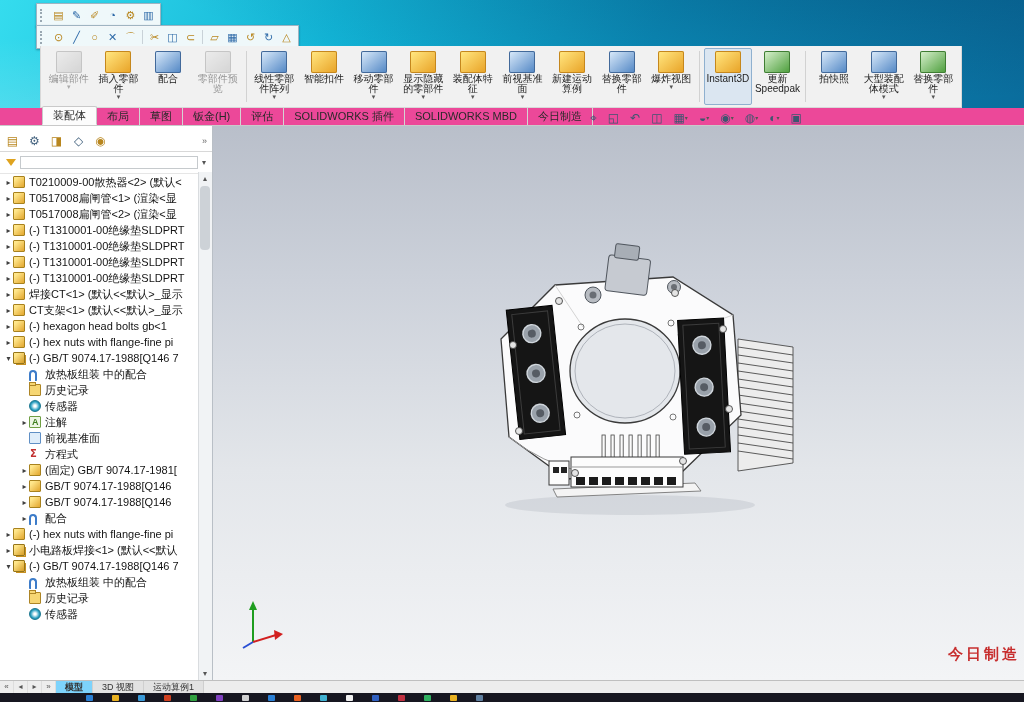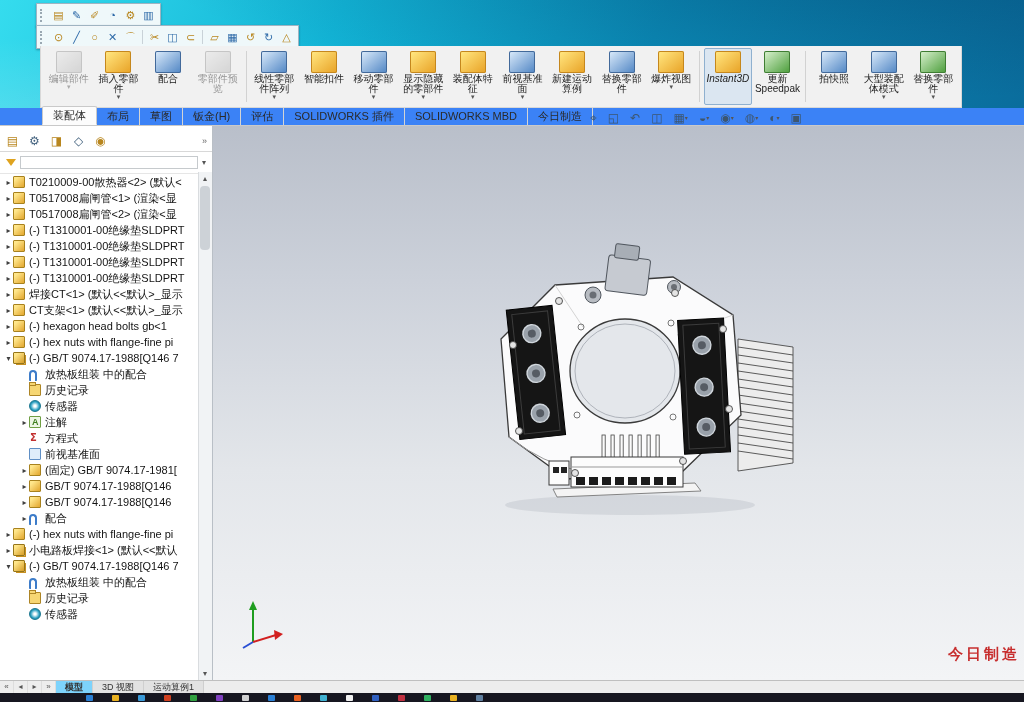--- a/index.html
+++ b/index.html
@@ -20,26 +20,26 @@
   
   .ribbon{position:absolute;left:40px;top:46px;width:922px;height:62px;background:#f1f1f1;border:1px solid #d8d8d8;border-top:none;display:flex;align-items:stretch;padding:2px 3px;box-sizing:border-box;}
   .rbtn{display:flex;flex-direction:column;align-items:center;justify-content:flex-start;padding:3px 2px 1px;margin:0 1px;border-radius:2px;min-width:40px;}
   .ric{width:26px;height:22px;border-radius:2px;margin-bottom:1px;}
   .icy{background:linear-gradient(140deg,#ffe27a 10%,#eaa82e 90%);box-shadow:inset 0 0 0 1px #c5871d;}
   .icb{background:linear-gradient(140deg,#cfe2f6 10%,#5d8fc9 90%);box-shadow:inset 0 0 0 1px #42699a;}
   .icg{background:linear-gradient(140deg,#cdeac2 10%,#58a548 90%);box-shadow:inset 0 0 0 1px #3f7d33;}
   .icgr{background:linear-gradient(140deg,#e8e8e8,#b2b2b2);box-shadow:inset 0 0 0 1px #909090;}
   .rlbl{font-size:10px;line-height:10px;text-align:center;color:#1d1d1d;width:46px;word-break:break-all;}
   .latin .rlbl{word-break:normal;}
-  .rbtn.active{background:#dbe6f1;border:1px solid #8fb0cf;padding:2px 1px 0;font-style:italic;}
+  .rbtn.active{background:#dbe6f1;border:1px solid #8fb0cf;padding:2px 1px 0;}
   .rbtn.disabled{opacity:.45;filter:grayscale(.9);}
   .drop::after{content:"▾";font-size:7px;color:#555;line-height:6px;}
   .rsep{width:1px;background:#d2d2d2;margin:3px 3px;}
   
-  .tabbar{position:absolute;left:0;top:108px;width:1024px;height:18px;background:#3b82f6;border-bottom:1px solid #c9c9c9;display:flex;align-items:flex-end;padding-left:42px;box-sizing:border-box;}
+  .tabbar{position:absolute;left:0;top:108px;width:1024px;height:18px;background:#ec4899;border-bottom:1px solid #c9c9c9;display:flex;align-items:flex-end;padding-left:42px;box-sizing:border-box;}
   .rtab{font-size:11px;line-height:17px;height:17px;padding:0 10px;color:#2a2a2a;border-right:1px solid #d4d4d4;white-space:nowrap;}
   .rtab.active{background:#fcfcfc;border:1px solid #c9c9c9;border-bottom:1px solid #fcfcfc;border-radius:2px 2px 0 0;}
   .headsup{position:absolute;left:585px;top:109px;height:17px;display:flex;align-items:center;gap:1px;z-index:5;}
   .hic{font-size:12px;color:#3c5670;padding:0 5px;line-height:16px;}
   .hdrop::after{content:"▾";font-size:6px;color:#555;vertical-align:2px;}
   
   .lpanel{position:absolute;left:0;top:126px;width:213px;height:554px;background:#fff;border-right:1px solid #b9bfc6;box-sizing:border-box;}
   .ptabs{height:20px;margin-top:5px;display:flex;align-items:center;padding:0 5px;border-bottom:1px solid #d8d8d8;gap:7px;}
   .ptab{font-size:12px;color:#44637f;width:15px;text-align:center;}
   .ptab:nth-child(odd){color:#b8861e;}
@@ -310,27 +310,27 @@
           <span class="tico ic-sens"></span>
           <span class="tlbl">传感器</span>
         </div>
       <div class="trow lv1">
           <span class="tarr">▸</span>
           <span class="tico ic-anno"></span>
           <span class="tlbl">注解</span>
         </div>
       <div class="trow lv1">
           <span class="tarr"></span>
+          <span class="tico ic-plane"></span>
+          <span class="tlbl">前视基准面</span>
+        </div>
+      <div class="trow lv1">
+          <span class="tarr"></span>
           <span class="tico ic-eq"></span>
           <span class="tlbl">方程式</span>
-        </div>
-      <div class="trow lv1">
-          <span class="tarr"></span>
-          <span class="tico ic-plane"></span>
-          <span class="tlbl">前视基准面</span>
         </div>
       <div class="trow lv1">
           <span class="tarr">▸</span>
           <span class="tico ic-part"></span>
           <span class="tlbl">(固定) GB/T 9074.17-1981[</span>
         </div>
       <div class="trow lv1">
           <span class="tarr">▸</span>
           <span class="tico ic-part"></span>
           <span class="tlbl">GB/T 9074.17-1988[Q146</span>

